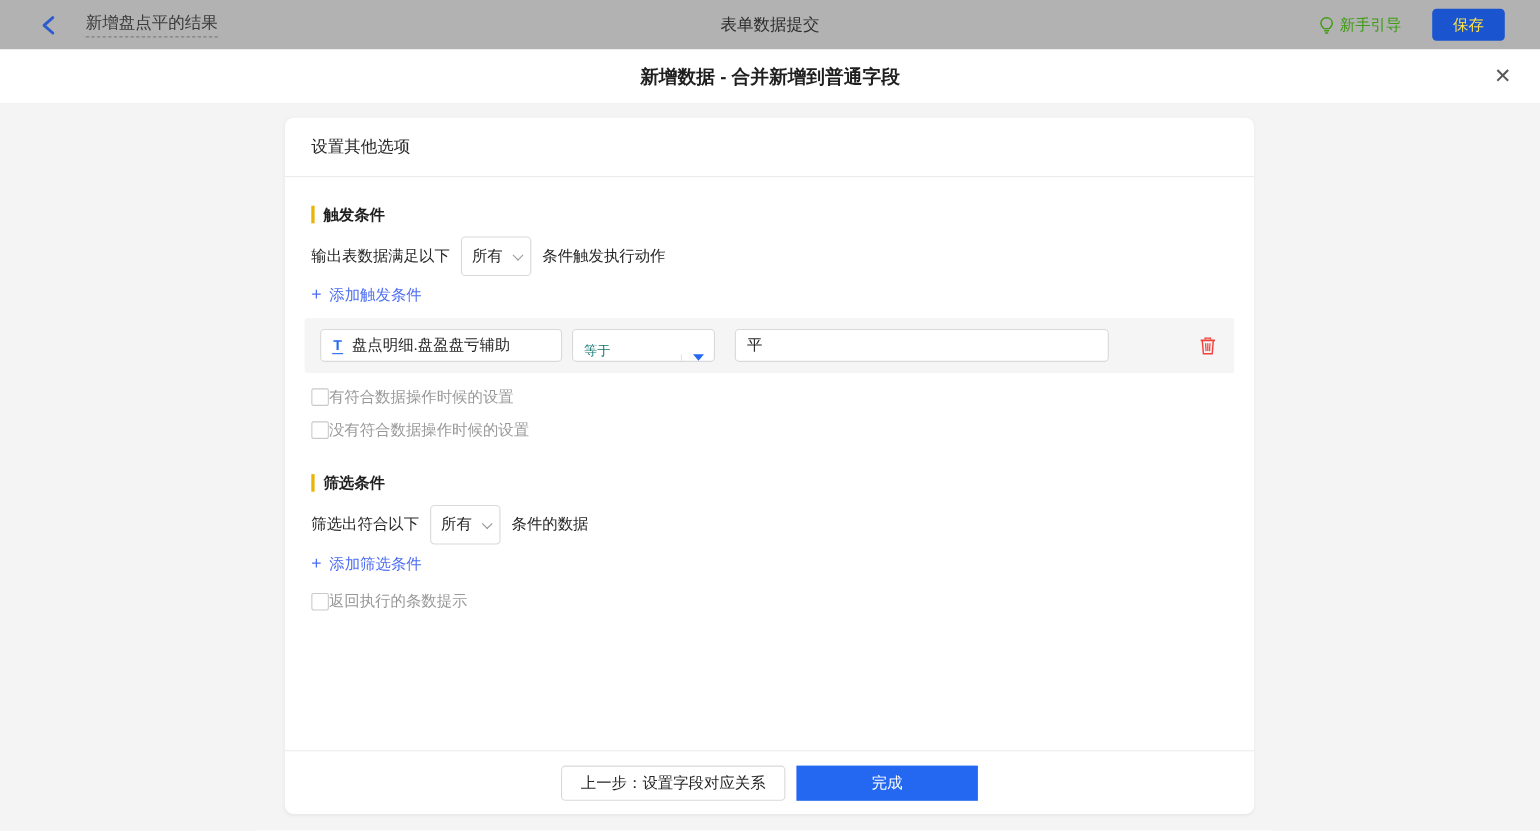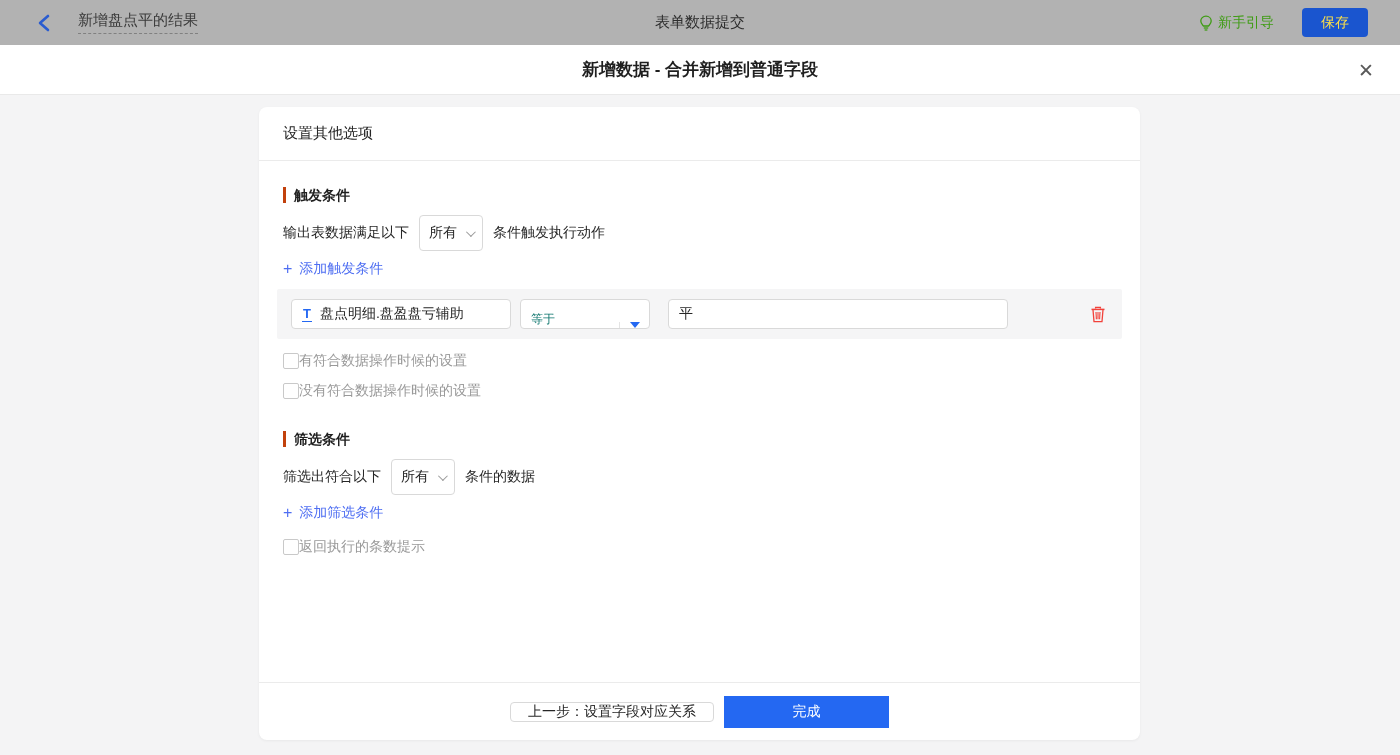--- a/index.html
+++ b/index.html
@@ -30,21 +30,21 @@
   
   .page-body { height:660px; background:#f4f4f5; position:relative; }
   .card { position:absolute; left:259px; top:12px; width:881px; height:633px;
     background:#fff; border-radius:8px; box-shadow:0 1px 3px rgba(0,0,0,0.05);
     display:flex; flex-direction:column; }
   .card-header { height:54px; padding:0 24px; display:flex; align-items:center;
     border-bottom:1px solid #ebebeb; font-size:15px; color:#262626; }
   .card-body { padding:0 24px; flex:1; }
 
   .section-title { margin-top:26px; font-size:14px; font-weight:bold; color:#1f1f1f;
-    border-left:3px solid #c2410c; padding-left:8px; line-height:16px; }
+    border-left:3px solid #eab308; padding-left:8px; line-height:16px; }
   .match-row { margin-top:12px; display:flex; align-items:center; gap:10px;
     font-size:14px; color:#262626; }
   .mini-select { height:36px; min-width:62px; border:1px solid #d9d9d9; border-radius:4px;
     display:flex; align-items:center; padding:0 9px; gap:9px; cursor:pointer; background:#fff; }
   .chev { width:7px; height:7px; border-right:1.5px solid #9a9a9a; border-bottom:1.5px solid #9a9a9a;
     transform:rotate(45deg) translateY(-2px); }
   .add-link { margin-top:8px; height:20px; display:flex; align-items:center; gap:7px;
     color:#4e6ef2; font-size:14px; cursor:pointer; width:max-content; }
   .plus-glyph { font-size:16px; line-height:1; }
 
@@ -68,21 +68,21 @@
   .trash-btn { margin-left:auto; cursor:pointer; display:flex; align-items:center; }
 
   .cb-row { display:flex; align-items:center; height:20px; cursor:pointer; }
   .cb-row.m1 { margin-top:12px; } .cb-row.m2 { margin-top:10px; } .cb-row.m3 { margin-top:14px; }
   .cb-box { width:16px; height:16px; border:1px solid #c9c9c9; border-radius:2px; background:#fff; }
   .cb-label { font-size:14px; color:#999; }
   .gap-lg { height:30px; }
 
   .card-footer { border-top:1px solid #ebebeb; height:58px; display:flex;
     align-items:center; justify-content:center; gap:10px; }
-  .prev-btn { height:20px; padding:0 17px; background:#fff; border:1px solid #d9d9d9;
+  .prev-btn { height:32px; padding:0 17px; background:#fff; border:1px solid #d9d9d9;
     border-radius:4px; font-size:14px; color:#262626; cursor:pointer; font-family:inherit; }
   .done-btn { height:32px; width:165px; background:#2468f2; border:none; border-radius:0;
     font-size:14px; color:#fff; cursor:pointer; font-family:inherit; }
 </style>
 </head>
 <body>
 
 <div class="topbar">
   <div class="back-btn">
     <svg width="16" height="18" viewBox="0 0 16 18">

